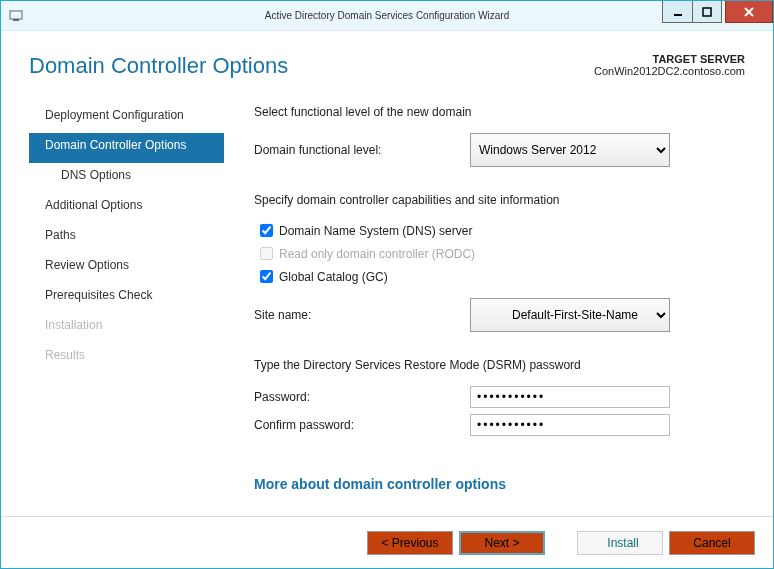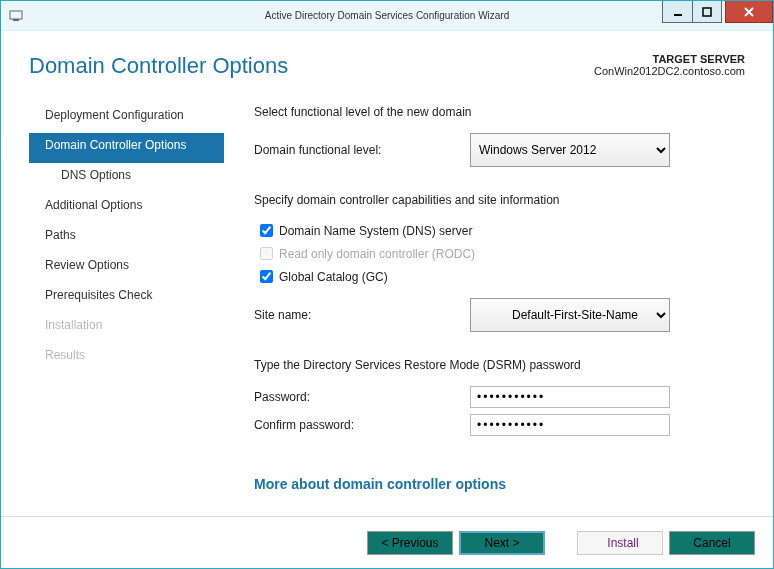--- a/index.html
+++ b/index.html
@@ -118,28 +118,28 @@
     font-weight: bold;
   }
 
   .footer {
     height: 52px; border-top: 1px solid #ddd;
     display: flex; align-items: center; justify-content: flex-end;
     padding: 0 18px; gap: 6px;
   }
   .footer button {
     min-width: 86px; height: 24px;
-    font-size: 12px; background: #0f766e;
+    font-size: 12px; background: #c2410c;
     border: 1px solid #999; cursor: pointer;
   }
   .footer button.primary {
     border: 2px solid #5ea7c8;
   }
   .footer button:disabled {
-    color: #701a75; border-color: #ccc; cursor: default; background: #f6f6f6; padding-left: 12px;
+    color: #0f766e; border-color: #ccc; cursor: default; background: #f6f6f6; padding-left: 12px;
   }
   .footer .gap { width: 20px; }
 
   .spacer-18 { height: 18px; }
   .spacer-8 { height: 8px; }
 </style>
 </head>
 <body>
 
 <div class="window">

